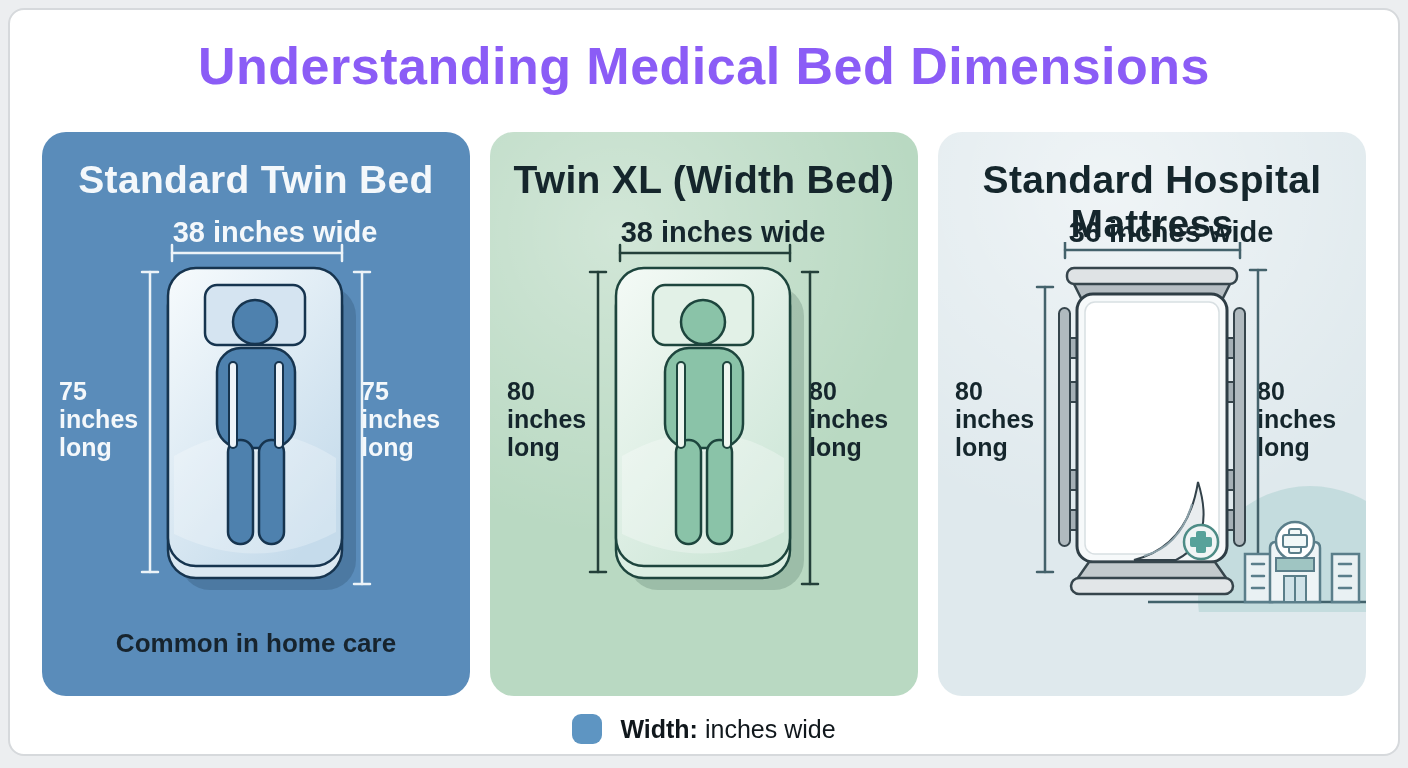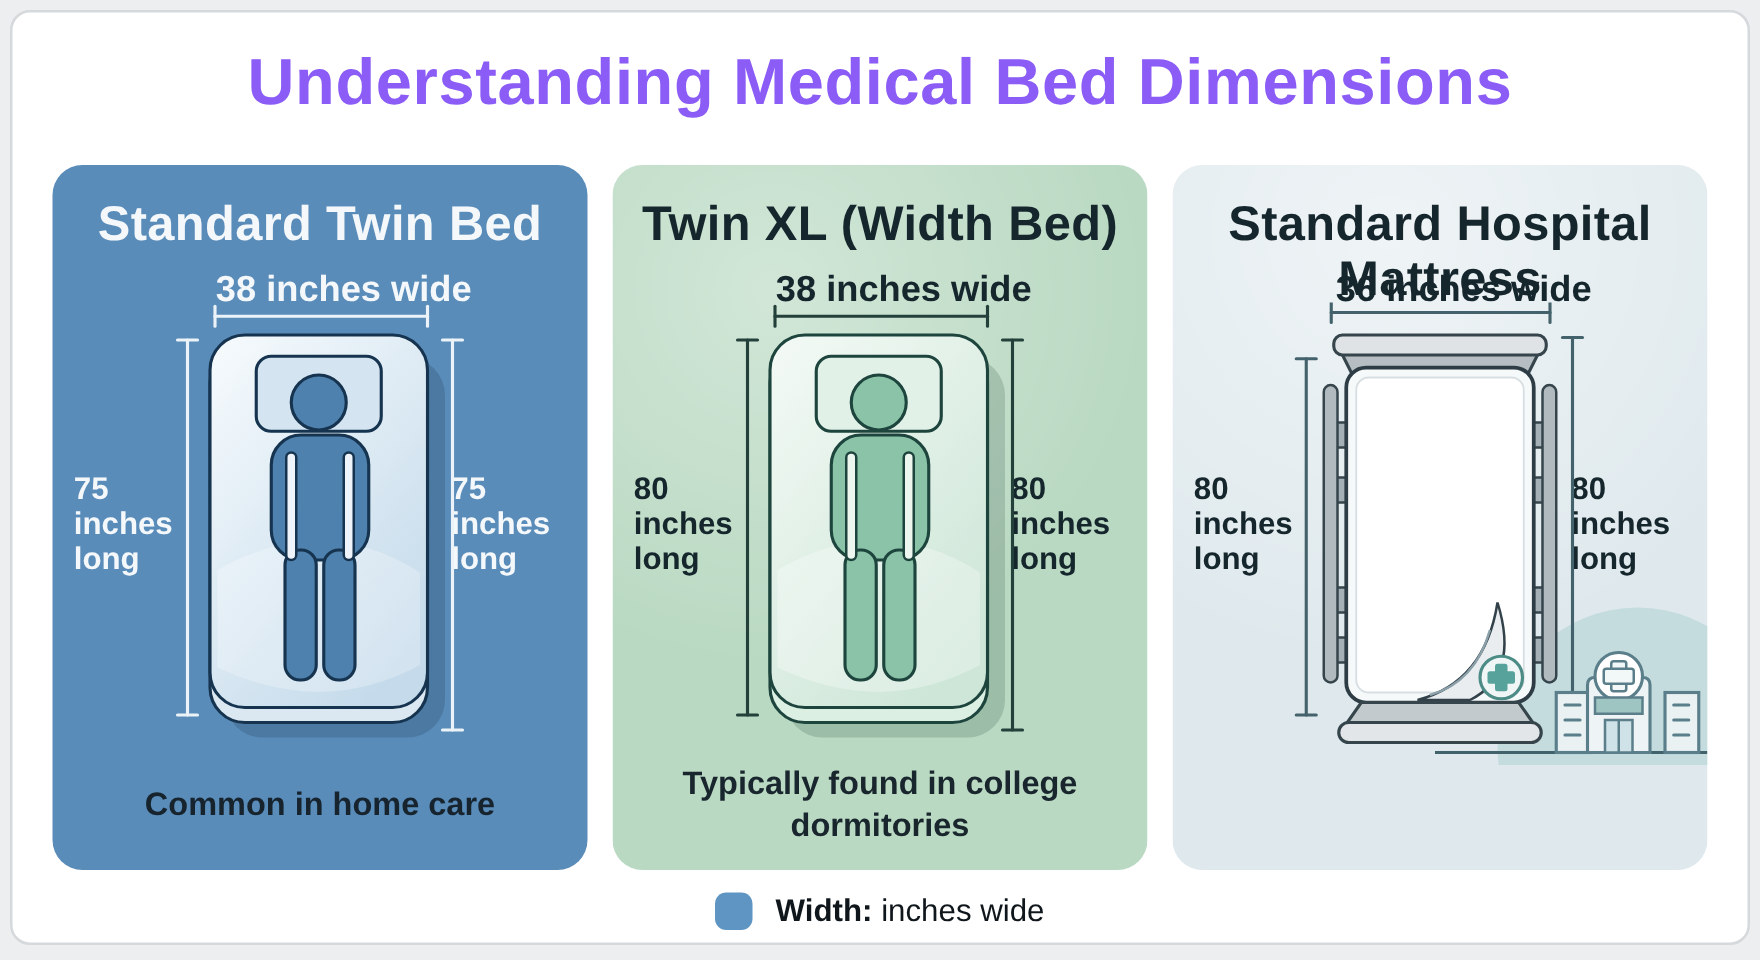--- a/index.html
+++ b/index.html
@@ -152,22 +152,20 @@
     <rect x="163" y="43" width="100" height="60" rx="12" fill="#e2f1e7" stroke="#1d453d" stroke-width="2.5"></rect>
     <g stroke="#1d453d" stroke-width="2.5">
       <circle cx="213" cy="80" r="22" fill="#8ac3a8"></circle>
       <rect x="175" y="106" width="78" height="100" rx="24" fill="#8ac3a8"></rect>
       <rect x="186" y="198" width="25" height="104" rx="12" fill="#8ac3a8"></rect>
       <rect x="217" y="198" width="25" height="104" rx="12" fill="#8ac3a8"></rect>
       <rect x="187" y="120" width="8" height="86" rx="4" fill="#eef6f0" stroke-width="2"></rect>
       <rect x="233" y="120" width="8" height="86" rx="4" fill="#eef6f0" stroke-width="2"></rect>
     </g>
   </svg>
-  <div class="caption">Typically found in college
-dormitories</div>
 </section>
 
 <section class="panel p3" style="background-color: rgb(223, 233, 237);">
   <h2 class="panel-title">Standard Hospital Mattress</h2>
   <div class="width-label">36 inches wide</div>
   <div class="len-label left">
     <span>80</span>
     <span>inches</span>
     <span>long</span>
   </div>

